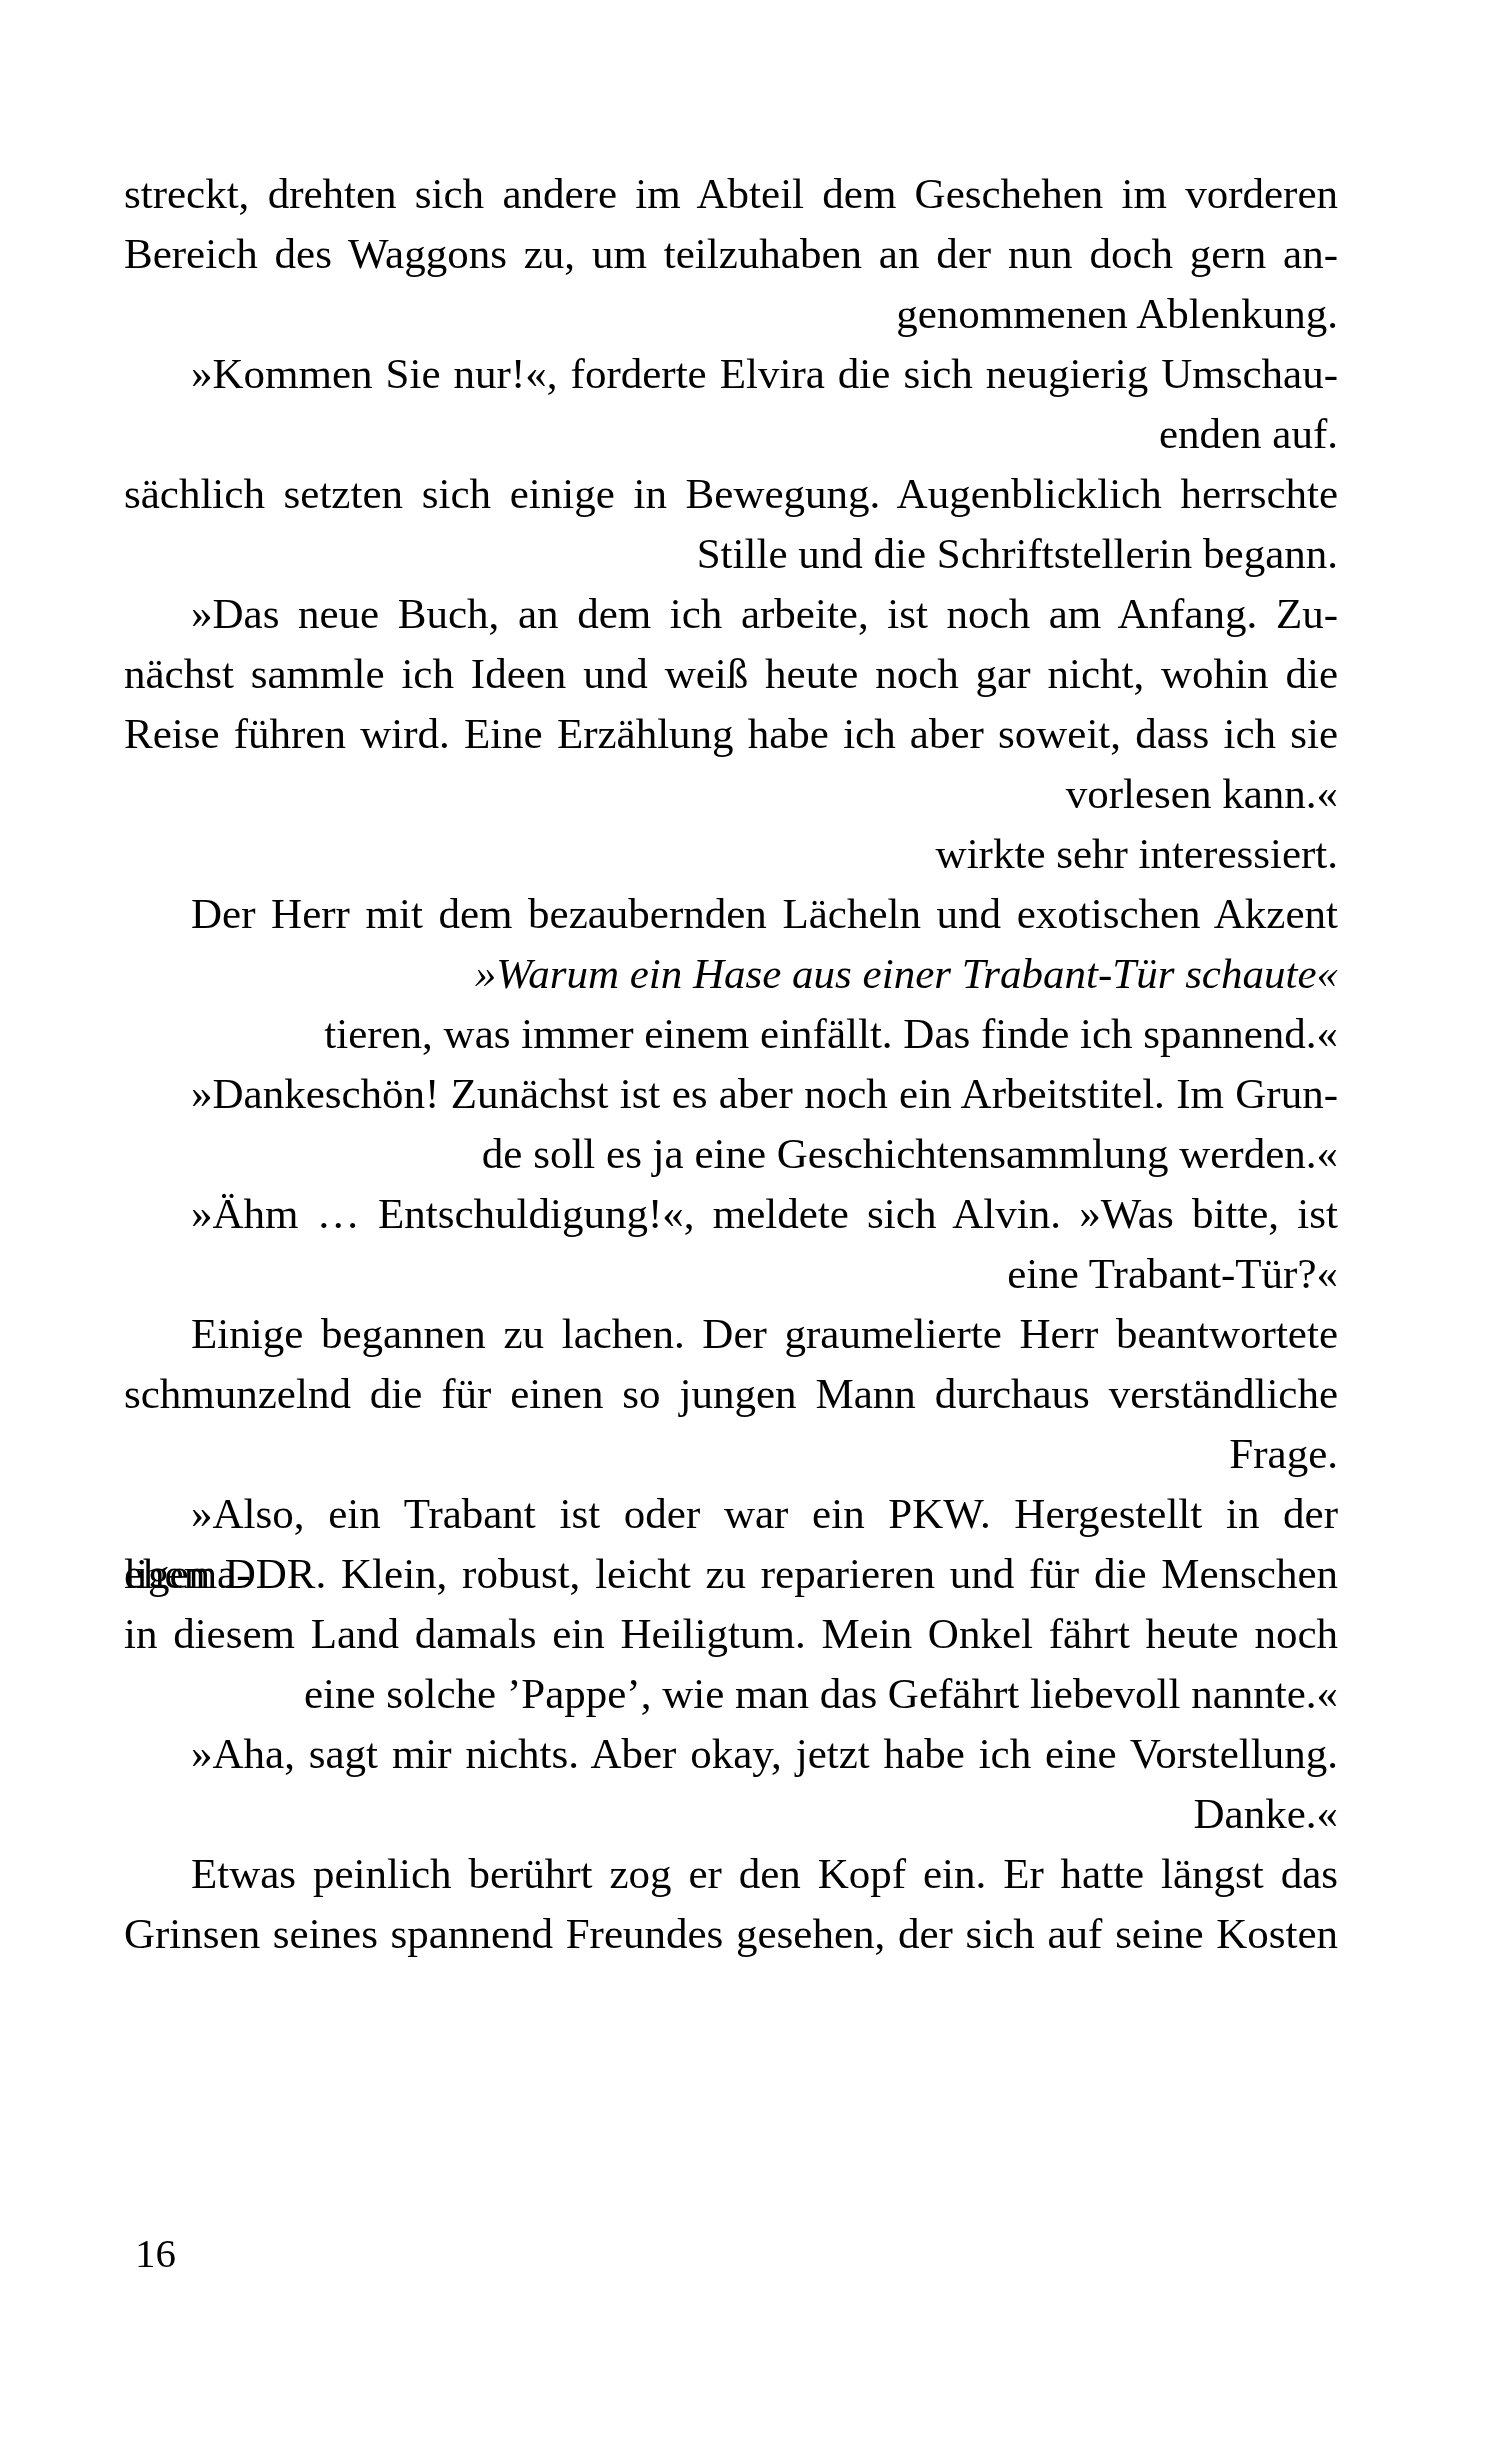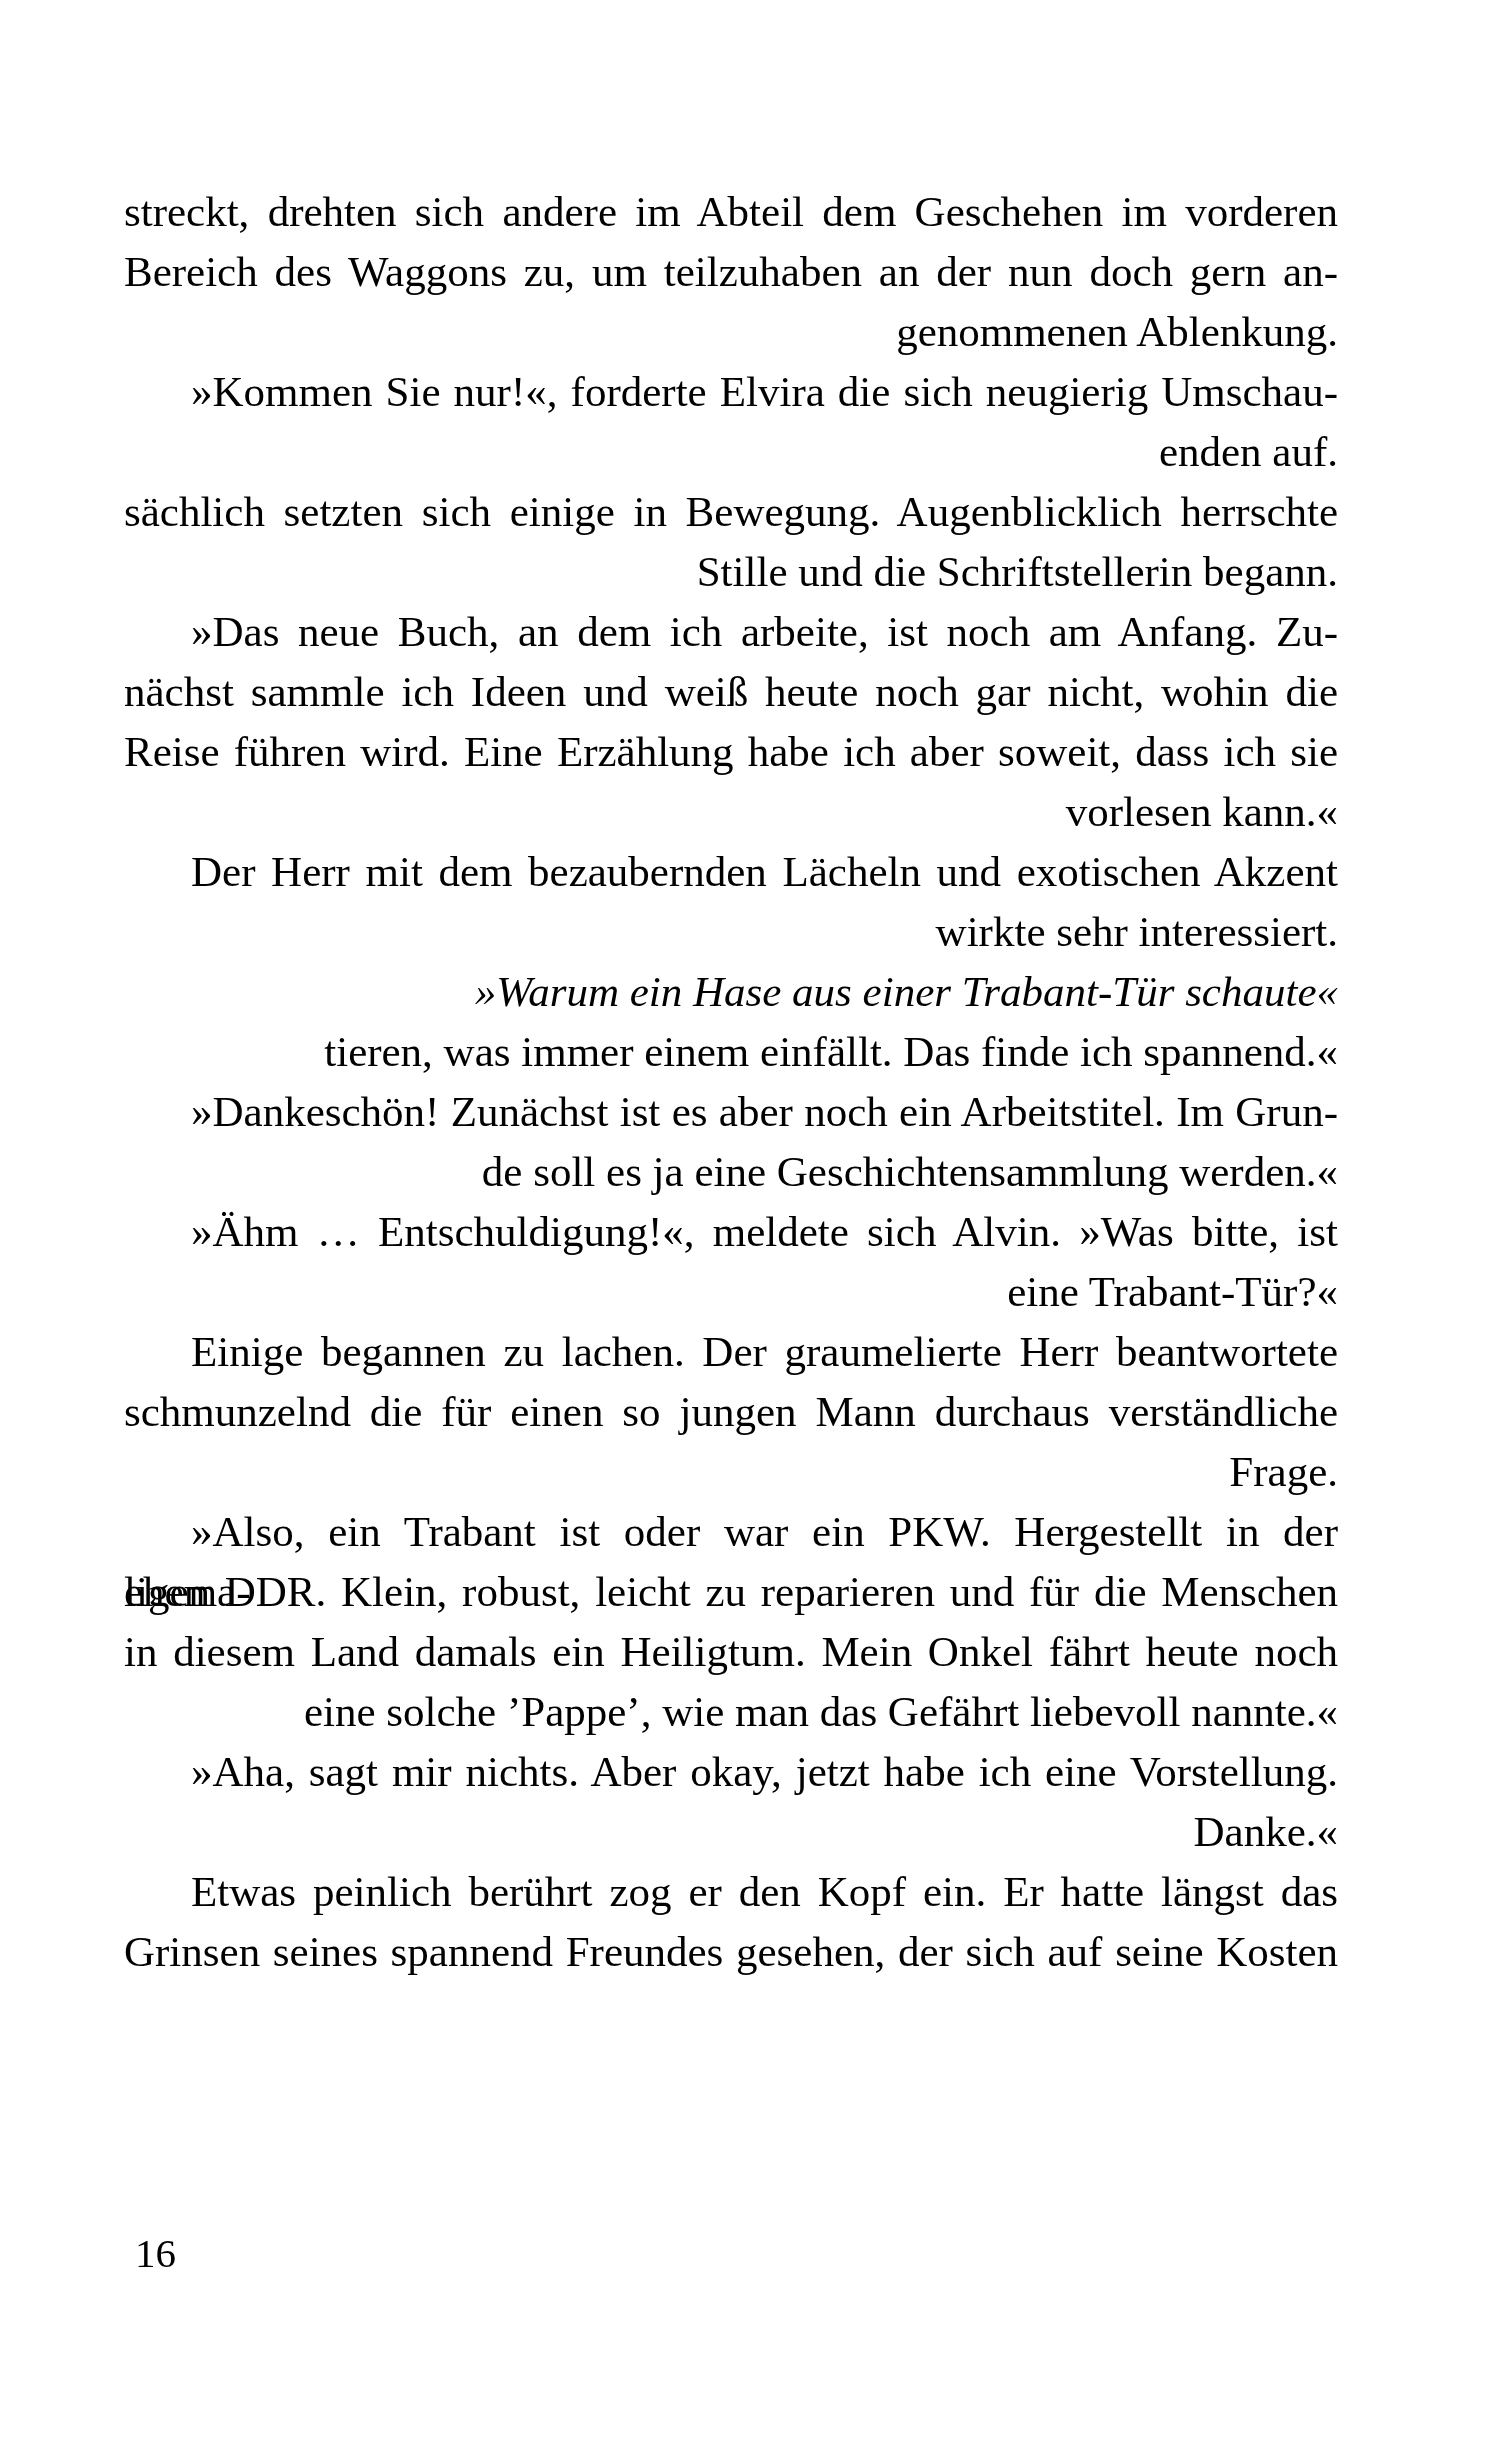--- a/index.html
+++ b/index.html
@@ -15,21 +15,21 @@
     font-family: "Liberation Serif", "DejaVu Serif", serif;
     color: #000000;
   }
   .page {
     position: absolute;
     inset: 0;
   }
   .text-block {
     position: absolute;
     left: 124px;
-    top: 182px;
+    top: 164px;
     width: 1214px;
   }
   .line {
     height: 60px;
     line-height: 60px;
     font-size: 43px;
     white-space: normal;
     letter-spacing: 0px;
     text-align: right;
   }
@@ -63,22 +63,22 @@
       <div class="line j">Bereich des Waggons zu, um teilzuhaben an der nun doch gern an-</div>
       <div class="line">genommenen Ablenkung.</div>
       <div class="line j ind">»Kommen Sie nur!«, forderte Elvira die sich neugierig Umschau-</div>
       <div class="line">enden auf.</div>
       <div class="line j">sächlich setzten sich einige in Bewegung. Augenblicklich herrschte</div>
       <div class="line">Stille und die Schriftstellerin begann.</div>
       <div class="line j ind">»Das neue Buch, an dem ich arbeite, ist noch am Anfang. Zu-</div>
       <div class="line j">nächst sammle ich Ideen und weiß heute noch gar nicht, wohin die</div>
       <div class="line j">Reise führen wird. Eine Erzählung habe ich aber soweit, dass ich sie</div>
       <div class="line">vorlesen kann.«</div>
+      <div class="line">wirkte sehr interessiert.</div>
       <div class="line j ind">Der Herr mit dem bezaubernden Lächeln und exotischen Akzent</div>
-      <div class="line">wirkte sehr interessiert.</div>
       <div class="line ind it">»Warum ein Hase aus einer Trabant-Tür schaute«</div>
       <div class="line">tieren, was immer einem einfällt. Das finde ich spannend.«</div>
       <div class="line j ind">»Dankeschön! Zunächst ist es aber noch ein Arbeitstitel. Im Grun-</div>
       <div class="line">de soll es ja eine Geschichtensammlung werden.«</div>
       <div class="line j ind">»Ähm … Entschuldigung!«, meldete sich Alvin. »Was bitte, ist</div>
       <div class="line">eine Trabant-Tür?«</div>
       <div class="line j ind">Einige begannen zu lachen. Der graumelierte Herr beantwortete</div>
       <div class="line j">schmunzelnd die für einen so jungen Mann durchaus verständliche</div>
       <div class="line">Frage.</div>
       <div class="line j ind">»Also, ein Trabant ist oder war ein PKW. Hergestellt in der ehema-</div>

